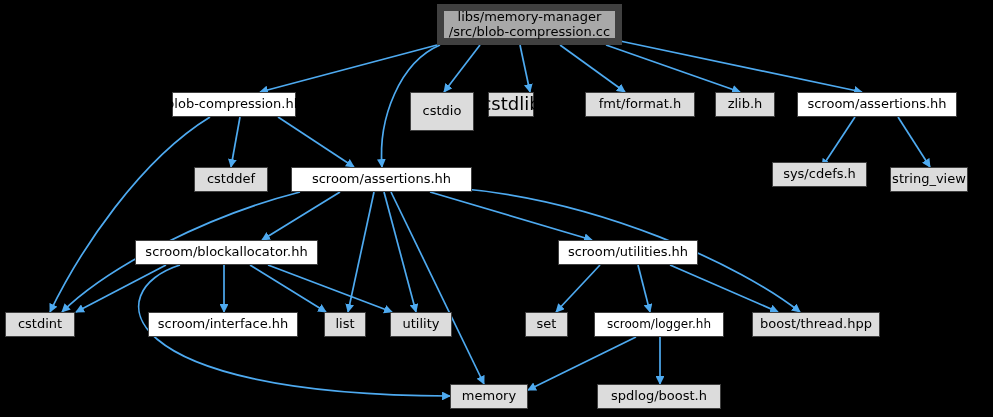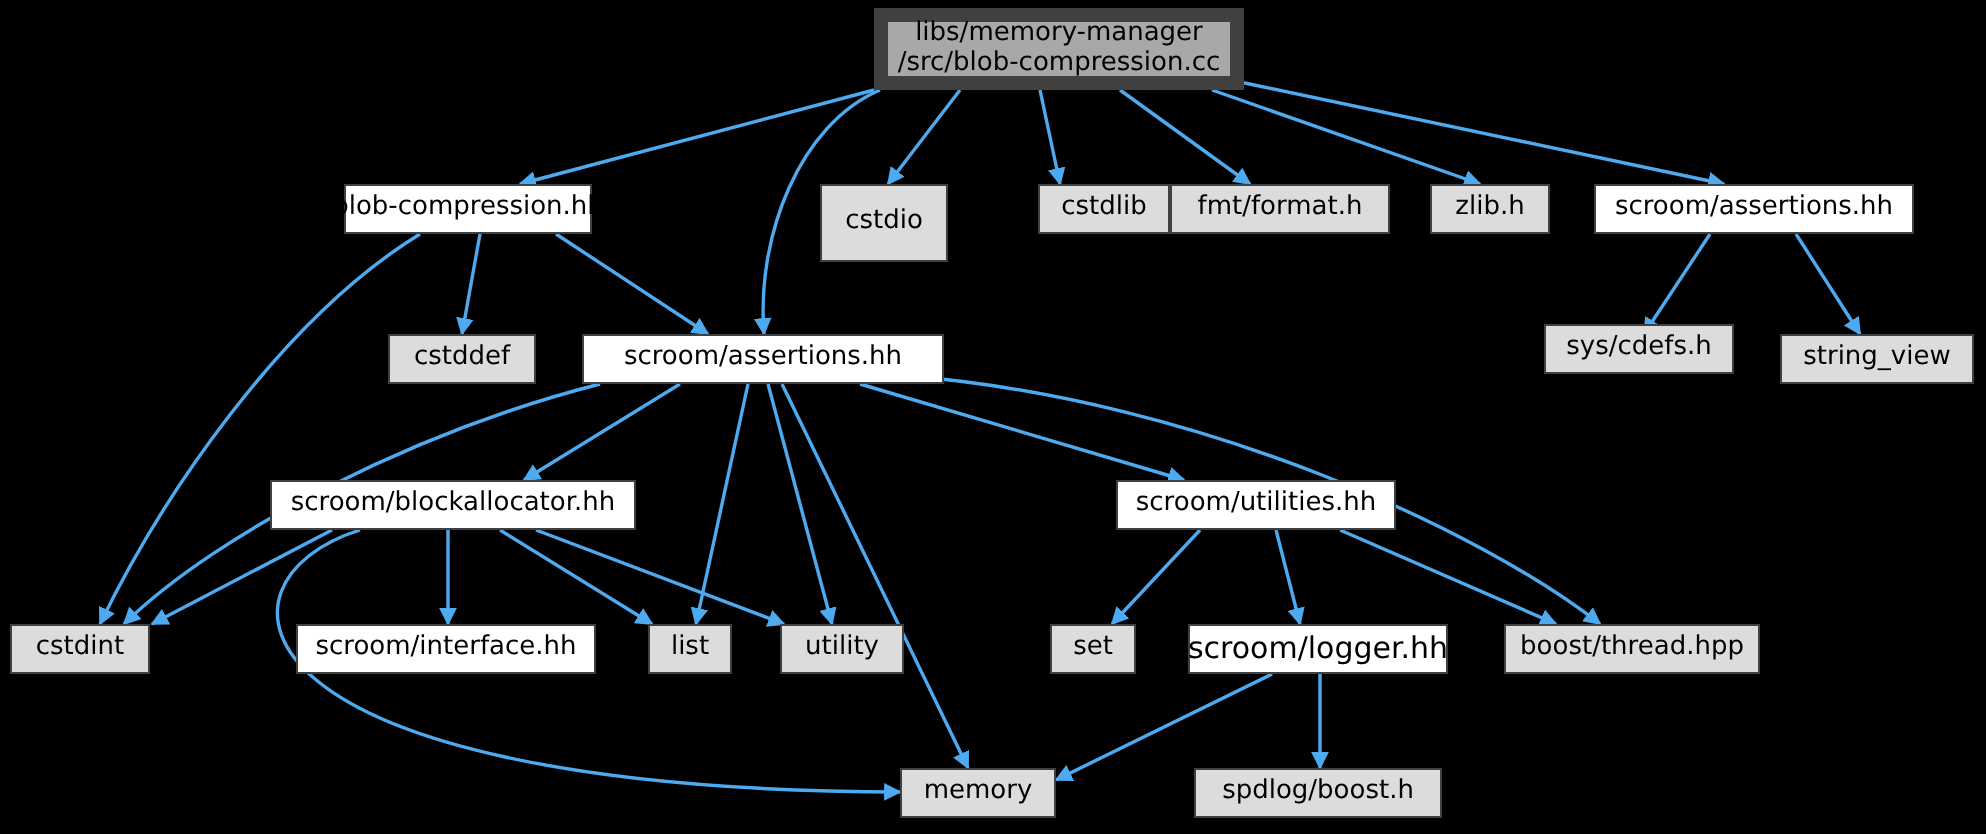--- a/index.html
+++ b/index.html
@@ -53,33 +53,33 @@
         <path d="M 670 265 L 778 312" fill="none" stroke="#4eaaf0" stroke-width="1.7" marker-end="url(#arrow)"></path>
         <path d="M 636 337 L 528 390" fill="none" stroke="#4eaaf0" stroke-width="1.7" marker-end="url(#arrow)"></path>
         <path d="M 660 337 L 660 384" fill="none" stroke="#4eaaf0" stroke-width="1.7" marker-end="url(#arrow)"></path>
       </g>
   </svg>
   <div id="node-layer">
       <div class="node n-root" style="left: 437px; top: 4px; width: 185px; height: 41px; font-size: 13px;">libs/memory-manager
 /src/blob-compression.cc</div>
       <div class="node n-white" style="left: 172px; top: 92px; width: 124px; height: 25px; font-size: 13px;">blob-compression.hh</div>
       <div class="node n-gray" style="left: 410px; top: 92px; width: 64px; height: 39px; font-size: 13px;">cstdio</div>
-      <div class="node n-gray" style="left: 519px; top: 92px; width: 66px; height: 25px; font-size: 13px;">cstdlib</div>
+      <div class="node n-gray" style="left: 488px; top: 92px; width: 46px; height: 25px; font-size: 18px;">cstdlib</div>
       <div class="node n-gray" style="left: 585px; top: 92px; width: 110px; height: 25px; font-size: 13px;">fmt/format.h</div>
       <div class="node n-gray" style="left: 715px; top: 92px; width: 60px; height: 25px; font-size: 13px;">zlib.h</div>
       <div class="node n-white" style="left: 797px; top: 92px; width: 160px; height: 25px; font-size: 13px;">scroom/assertions.hh</div>
       <div class="node n-gray" style="left: 194px; top: 167px; width: 74px; height: 25px; font-size: 13px;">cstddef</div>
       <div class="node n-white" style="left: 291px; top: 167px; width: 181px; height: 25px; font-size: 13px;">scroom/assertions.hh</div>
       <div class="node n-gray" style="left: 772px; top: 162px; width: 95px; height: 25px; font-size: 13px;">sys/cdefs.h</div>
-      <div class="node n-gray" style="left: 890px; top: 167px; width: 97px; height: 25px; font-size: 13px;">string_view</div>
+      <div class="node n-gray" style="left: 890px; top: 167px; width: 78px; height: 25px; font-size: 13px;">string_view</div>
       <div class="node n-white" style="left: 135px; top: 240px; width: 183px; height: 25px; font-size: 13px;">scroom/blockallocator.hh</div>
       <div class="node n-white" style="left: 558px; top: 240px; width: 140px; height: 25px; font-size: 13px;">scroom/utilities.hh</div>
       <div class="node n-gray" style="left: 5px; top: 312px; width: 70px; height: 25px; font-size: 13px;">cstdint</div>
       <div class="node n-white" style="left: 148px; top: 312px; width: 150px; height: 25px; font-size: 13px;">scroom/interface.hh</div>
       <div class="node n-gray" style="left: 324px; top: 312px; width: 42px; height: 25px; font-size: 13px;">list</div>
       <div class="node n-gray" style="left: 390px; top: 312px; width: 62px; height: 25px; font-size: 13px;">utility</div>
       <div class="node n-gray" style="left: 525px; top: 312px; width: 43px; height: 25px; font-size: 13px;">set</div>
-      <div class="node n-white" style="left: 594px; top: 312px; width: 130px; height: 25px; font-size: 15px;">scroom/logger.hh</div>
+      <div class="node n-white" style="left: 594px; top: 312px; width: 130px; height: 25px; font-size: 12px;">scroom/logger.hh</div>
       <div class="node n-gray" style="left: 752px; top: 312px; width: 128px; height: 25px; font-size: 13px;">boost/thread.hpp</div>
       <div class="node n-gray" style="left: 450px; top: 384px; width: 78px; height: 25px; font-size: 13px;">memory</div>
       <div class="node n-gray" style="left: 597px; top: 384px; width: 124px; height: 25px; font-size: 13px;">spdlog/boost.h</div>
     </div>
 </div>
 
 </body></html>

